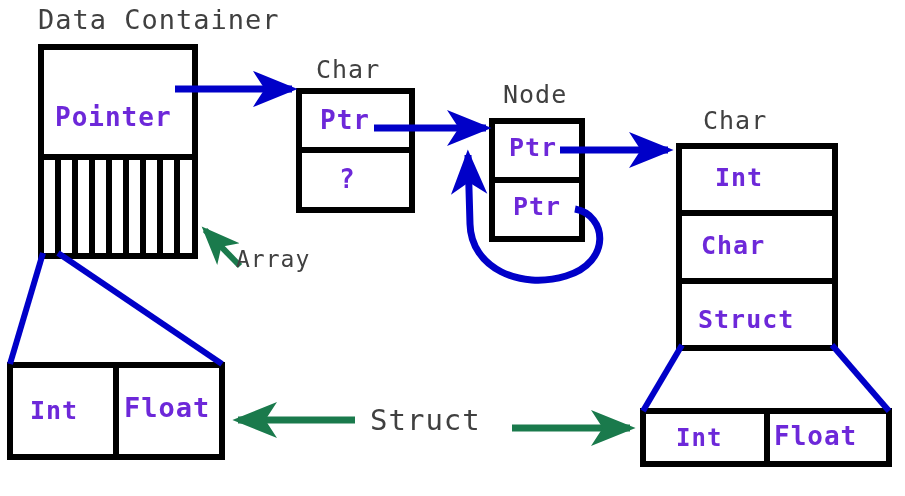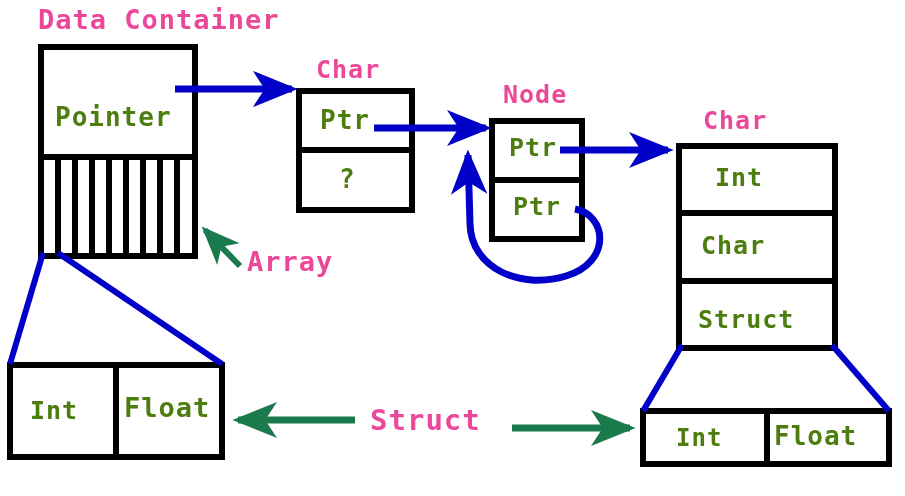--- a/index.html
+++ b/index.html
@@ -18,29 +18,29 @@
   svg.layer {
     position: absolute;
     left: 0;
     top: 0;
     width: 905px;
     height: 496px;
     overflow: visible;
   }
   .lbl {
     position: absolute;
-    color: #ec4899;
+    color: #404040;
     font-family: "DejaVu Sans Mono", "Liberation Mono", monospace;
-    font-weight: bold;
+    font-weight: normal;
     white-space: nowrap;
     letter-spacing: 1px;
   }
   .cellText {
     position: absolute;
-    color: #4d7c0f;
+    color: #6d28d9;
     font-family: "DejaVu Sans Mono", "Liberation Mono", monospace;
     font-weight: bold;
     white-space: nowrap;
     letter-spacing: 1px;
   }
 </style>
 </head>
 <body>
 
 <div id="canvas">
@@ -121,21 +121,21 @@
   </svg>
 
   <div class="lbl" style="left:38px; top:4px; font-size:27px;">Data Container</div>
 
   <div class="lbl" style="left:316px; top:55px; font-size:25px;">Char</div>
 
   <div class="lbl" style="left:503px; top:80px; font-size:25px;text-align:center;">Node</div>
 
   <div class="lbl" style="left:703px; top:106px; font-size:25px;">Char</div>
 
-  <div class="lbl" style="left:247px; top:246px; font-size:27px;">Array</div>
+  <div class="lbl" style="left:236px; top:246px; font-size:23px;">Array</div>
 
   <div class="lbl" style="left:370px; top:403px; font-size:29px;">Struct</div>
 
   <div class="cellText" style="left:55px; top:102px; font-size:26px;">Pointer</div>
 
   <div class="cellText" style="left:320px; top:105px; font-size:26px;">Ptr</div>
 
   <div class="cellText" style="left:339px; top:164px; font-size:26px;">?</div>
 
   <div class="cellText" style="left:509px; top:133px; font-size:25px;">Ptr</div>

